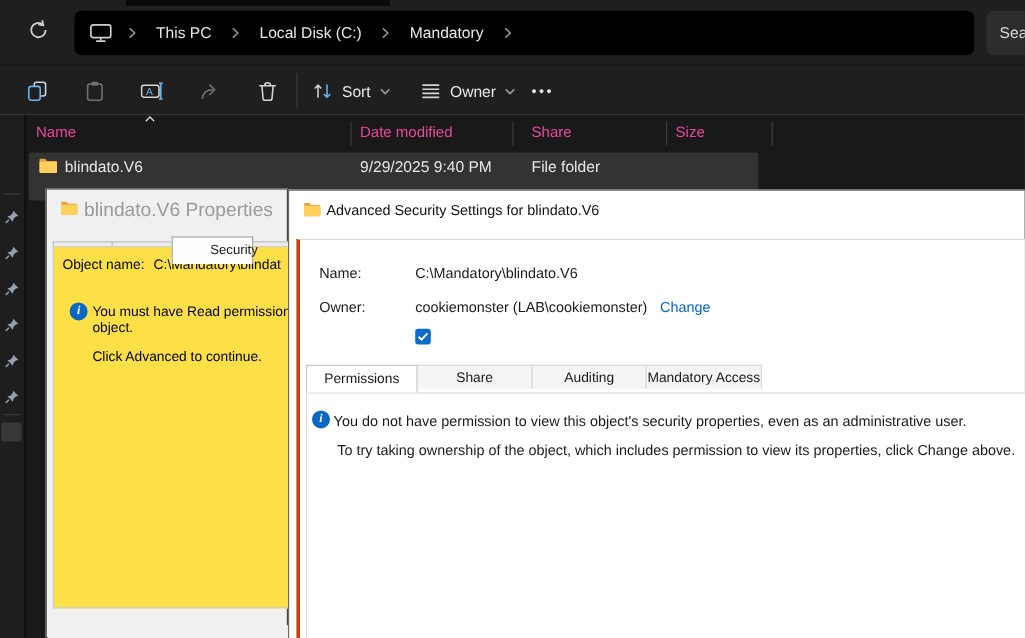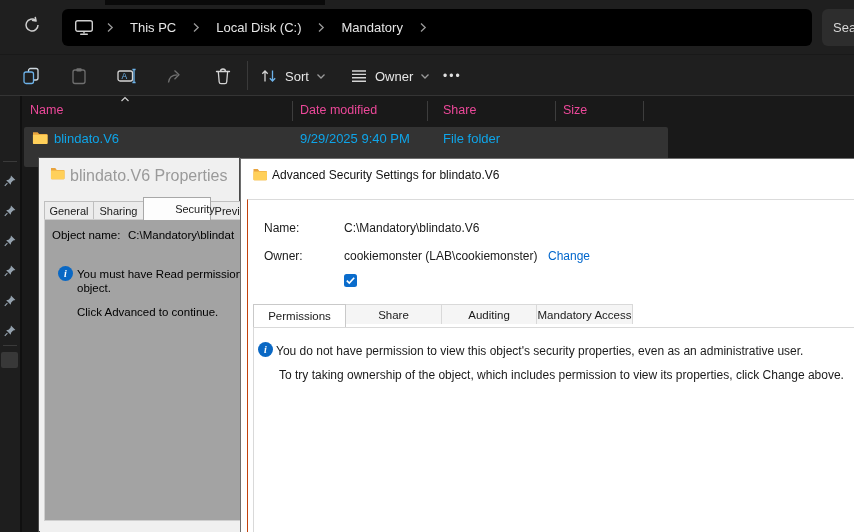--- a/index.html
+++ b/index.html
@@ -32,50 +32,50 @@
   #rail{left:0;top:96px;width:20px;height:436px;background:#1e1e1e;}
   #rail-seam{left:20px;top:96px;width:2px;height:436px;background:#101010;}
   .rail-div{left:3px;width:14px;height:1px;background:#3a3a3a;}
   .rail-pin{left:4px;width:12px;height:12px;}
   #rail-sel{left:1px;width:17px;height:16px;background:#383838;border-radius:2px;}
 
   
   .colhead{top:103px;color:#ec4899;font-size:12.5px;}
   .colsep{top:101px;width:1px;height:20px;background:#3d3d3d;}
   #sort-caret{left:120px;top:96px;}
-  #filerow{left:24px;top:127px;width:608px;height:40px;background:#333333;border-radius:2px;color:#0ea5e9;font-size:13px;padding-left:36px;}
+  #filerow{left:24px;top:127px;width:608px;height:40px;background:#333333;border-radius:2px;color:#e5e5e5;font-size:13px;}
   #filerow .cell{top:4px;white-space:nowrap;}
 
   
   .fold-back{fill:#e8a33d;}
   .fold-front{fill:#ffd05a;}
 
   
   #props{left:38px;top:157px;width:202px;height:375px;background:#f0f0f0;
          border:1px solid #4a4a4a;box-sizing:border-box;color:#111;}
   #props-title{left:31px;top:9px;font-size:16px;color:#9a9a9a;white-space:nowrap;}
   #props-ticon{left:11px;top:9px;}
   #props-tabs{left:5px;top:41px;display:flex;align-items:flex-end;height:21px;}
   .ptab{height:19px;box-sizing:border-box;border:1px solid #bfbfbf;border-bottom:none;background:#ececec;
         font-size:11px;display:flex;align-items:center;justify-content:center;color:#1a1a1a;}
   .ptab.sel{height:23px;background:#fdfdfd;position:relative;z-index:3;border-color:#a8a8a8;}
-  #props-page{left:5px;top:61px;width:196px;height:302px;background:#a3a3a3;
+  #props-page{left:5px;top:47px;width:196px;height:302px;background:#fde047;
               border:1px solid #cfcfcf;border-right:none;box-sizing:border-box;padding-left:40px;}
   #props-bottom{left:1px;top:363px;width:200px;height:11px;background:#f0f0f0;}
   .ptext{font-size:11.5px;color:#000;white-space:nowrap;}
   .info-badge{width:15px;height:15px;border-radius:50%;background:#0a68c4;color:#fff;
               font:italic bold 10px "Liberation Serif",serif;display:flex;align-items:center;justify-content:center;}
 
   
   #adv{left:240px;top:158px;width:614px;height:374px;background:#ffffff;
        border-left:1px solid #6e6e6e;border-top:1px solid #6e6e6e;box-sizing:border-box;color:#1a1a1a;}
   #adv-title{left:31px;top:9px;font-size:12px;color:#111;white-space:nowrap;}
   #adv-ticon{left:11px;top:9px;}
   #adv-panel{left:6px;top:40px;right:-1px;bottom:0;background:#fff;
-             border-top:1px solid #dbdbdb;border-left:1px solid #c2410c;}
+             border-top:1px solid #dbdbdb;border-left:3px solid #c2410c;}
   .atext{font-size:12px;color:#1a1a1a;white-space:nowrap;}
   #adv-change{color:#0066cc;cursor:pointer;}
   #adv-check{left:96px;top:74px;width:13px;height:13px;background:#0a6ccc;border-radius:2.5px;
              display:flex;align-items:center;justify-content:center;}
   #adv-tabs{left:5px;top:104px;display:flex;align-items:flex-start;height:23px;}
   .atab{height:20px;box-sizing:border-box;border:1px solid #d9d9d9;border-bottom:none;background:#f5f5f5;
         font-size:11.5px;display:flex;align-items:center;justify-content:center;}
   .atab.sel{height:23px;background:#ffffff;border-color:#c9c9c9;position:relative;z-index:3;}
   #adv-page{left:5px;top:127px;right:-1px;bottom:0;background:#fff;
             border-top:1px solid #d9d9d9;border-left:1px solid #d9d9d9;}

